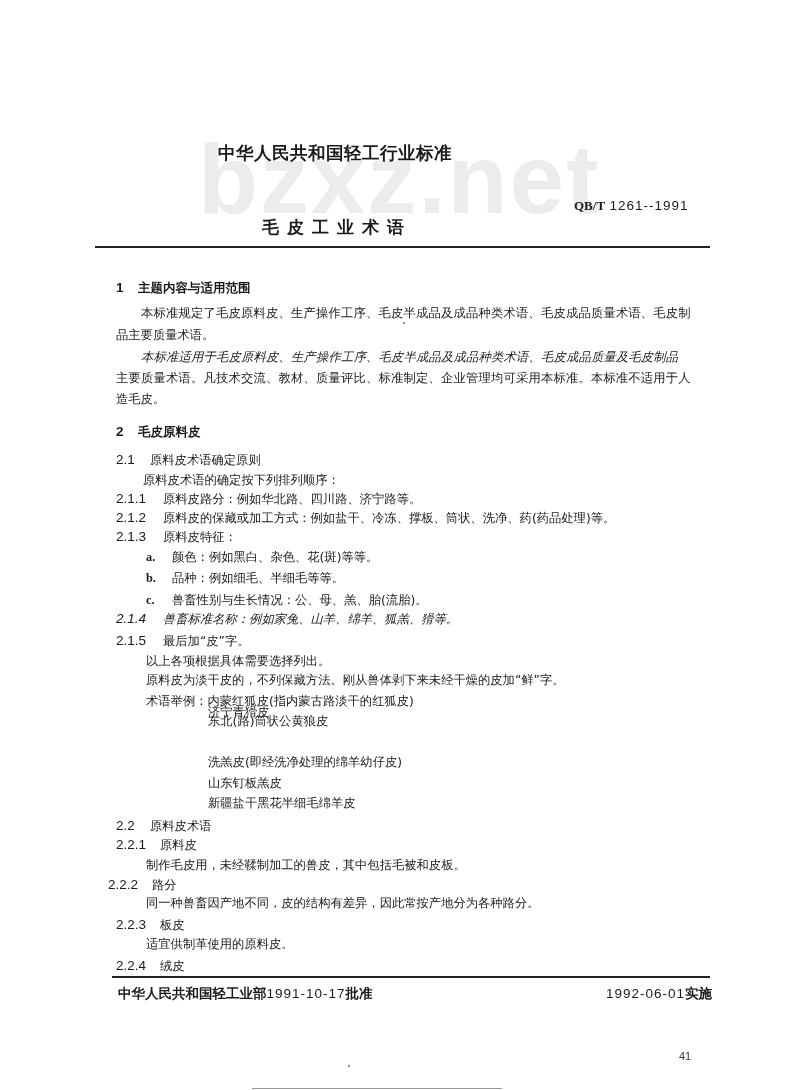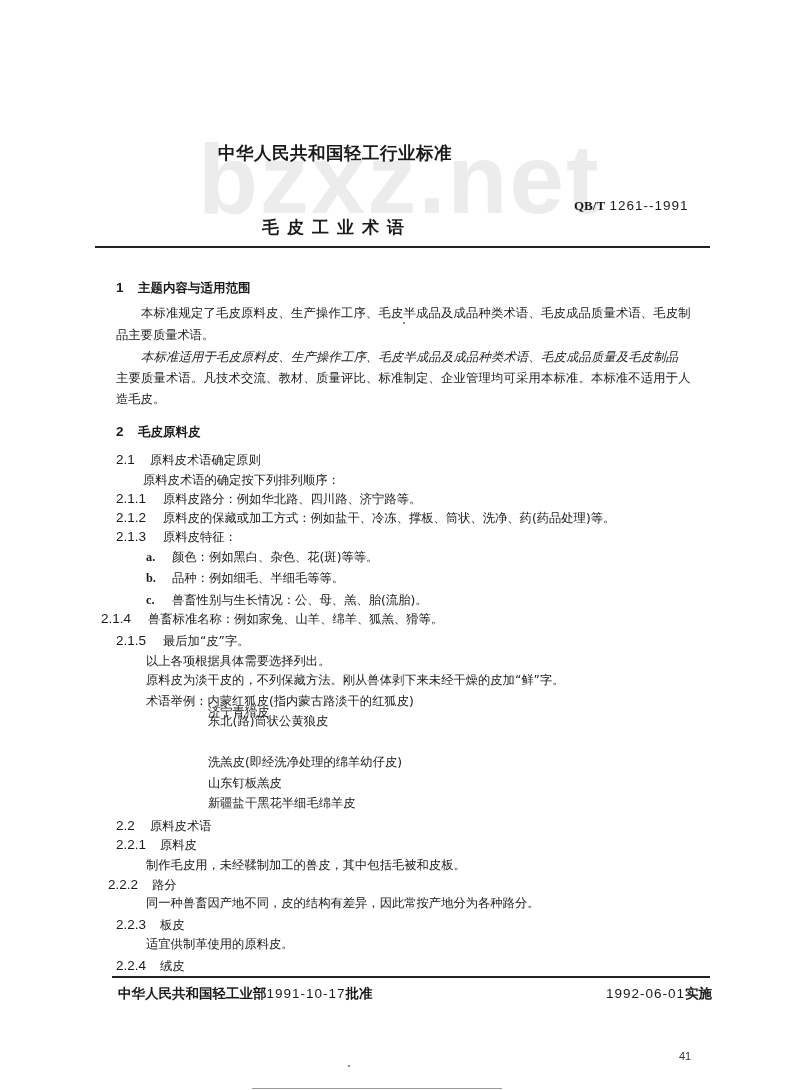--- a/index.html
+++ b/index.html
@@ -69,21 +69,21 @@
 <div class="line" style="left:146px; top:549px;">
   <span style="display:inline-block; width:26px; font-family:'Liberation Serif',serif; font-weight:bold;">a.</span><span>颜色：例如黑白、杂色、花(斑)等等。</span>
 </div>
 <div class="line" style="left:146px; top:570px;">
   <span style="display:inline-block; width:26px; font-family:'Liberation Serif',serif; font-weight:bold;">b.</span><span>品种：例如细毛、半细毛等等。</span>
 </div>
 <div class="line" style="left:146px; top:592px;">
   <span style="display:inline-block; width:26px; font-family:'Liberation Serif',serif; font-weight:bold;">c.</span><span>兽畜性别与生长情况：公、母、羔、胎(流胎)。</span>
 </div>
 
-<div class="line" style="left:101px; top:611px;">
+<div class="line" style="left:116px; top:611px;font-style:italic;">
   <span class="num" style="width:47px;">2.1.4</span><span>兽畜标准名称：例如家兔、山羊、绵羊、狐羔、猾等。</span>
 </div>
 <div class="line" style="left:116px; top:633px;">
   <span class="num" style="width:47px;">2.1.5</span><span>最后加“皮”字。</span>
 </div>
 
 <div class="line" style="left:146px; top:653px;">以上各项根据具体需要选择列出。</div>
 <div class="line" style="left:146px; top:672px;">原料皮为淡干皮的，不列保藏方法。刚从兽体剥下来未经干燥的皮加“鲜”字。</div>
 
 <div class="line" style="left:146px; top:693px;">

